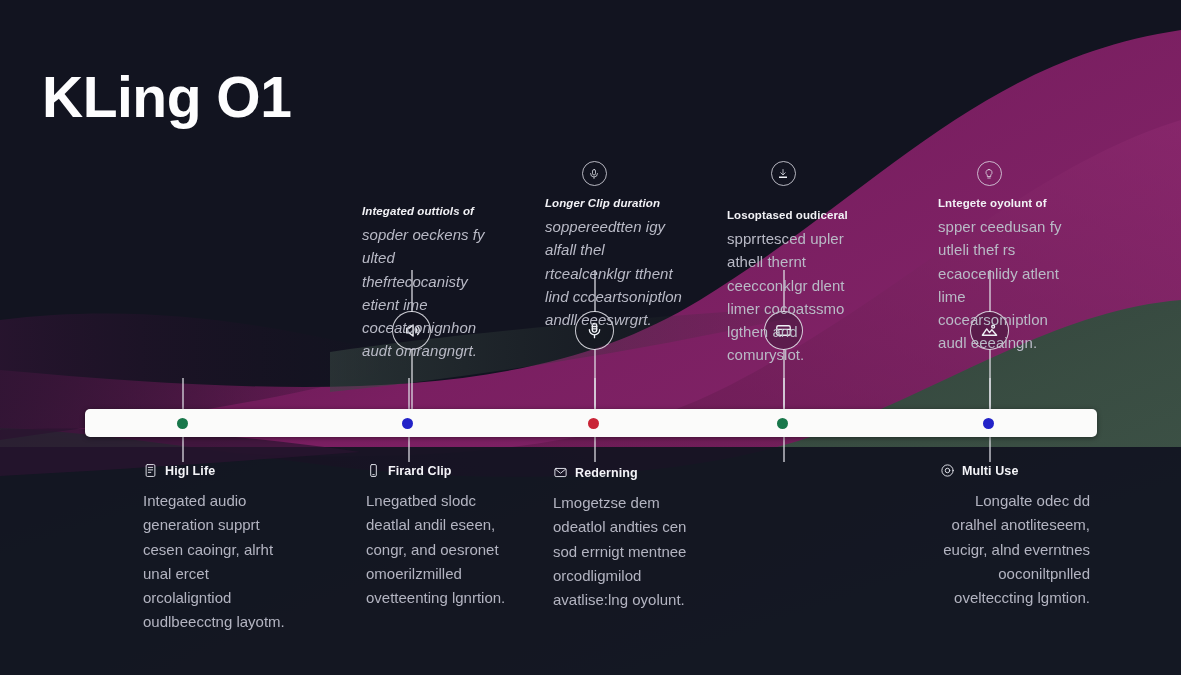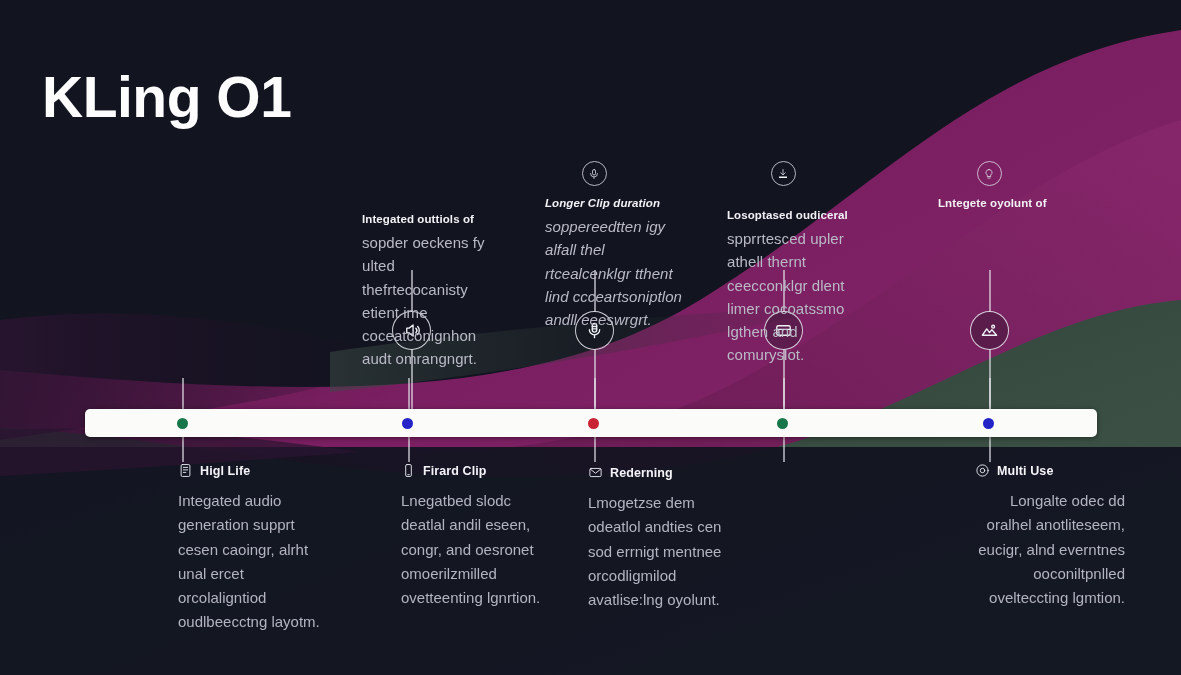--- a/index.html
+++ b/index.html
@@ -92,21 +92,21 @@
     letter-spacing:.1px;
   }
   .block-body {
     font-size:15px;
     line-height:1.55;
     color:#b9bac6;
     letter-spacing:.05px;
   }
 
   
-  .bottom-block { position:absolute; width:150px;margin-left:35px; }
+  .bottom-block { position:absolute; width:150px; }
   .bottom-head-row {
     display:flex; align-items:center; gap:7px;
     margin-bottom:11px;
   }
   .bottom-head-row svg { width:15px; height:15px; display:block; flex:0 0 auto; }
   .bottom-head {
     font-size:12.5px;
     font-weight:700;
     color:#f4f4f8;
     letter-spacing:.1px;
@@ -248,37 +248,38 @@
     </svg>
   </div>
 
   <div class="badge" style="left:989px; top:311px;">
     <svg viewBox="0 0 24 24">
       <path class="ico-stroke" d="M3 18l5.5-8 3.5 4.6L15 11l6 7z"></path>
       <circle class="ico-stroke" cx="16.6" cy="7.2" r="1.8"></circle>
     </svg>
   </div>
 
-  <div class="block" style="left:362px; top:212px;">
+  <div class="block" style="left:362px; top:204px;font-style:italic;">
     <div class="block-head">Integated outtiols of</div>
     <div class="block-body">sopder oeckens fy ulted thefrtecocanisty etient ime coceatconignhon audt omrangngrt.</div>
   </div>
 
   <div class="block" style="left:545px; top:196px;font-style:italic;">
     <div class="block-head">Longer Clip duration</div>
     <div class="block-body">soppereedtten igy alfall thel rtcealcenklgr tthent lind ccceartsoniptlon andll eeeswrgrt.</div>
   </div>
 
   <div class="block" style="left:727px; top:196px;margin-top:12px;">
     <div class="block-head">Losoptased oudiceral</div>
     <div class="block-body">spprrtesced upler athell thernt ceecconklgr dlent limer cocoatssmo lgthen and comuryslot.</div>
   </div>
 
   <div class="block" style="left:938px; top:196px;">
     <div class="block-head">Lntegete oyolunt of</div>
+    <div class="block-body">spper ceedusan fy utleli thef rs ecaocenlidy atlent lime cocearsomiptlon audl eeeaingn.</div>
   </div>
 
   <div class="track">
     <div class="dot" style="left:9.6%;  background:#18774a;"></div>
     <div class="dot" style="left:31.9%; background:#2323c8;"></div>
     <div class="dot" style="left:50.2%; background:#c92436;"></div>
     <div class="dot" style="left:68.9%; background:#18774a;"></div>
     <div class="dot" style="left:89.3%; background:#2323c8;"></div>
   </div>
 

